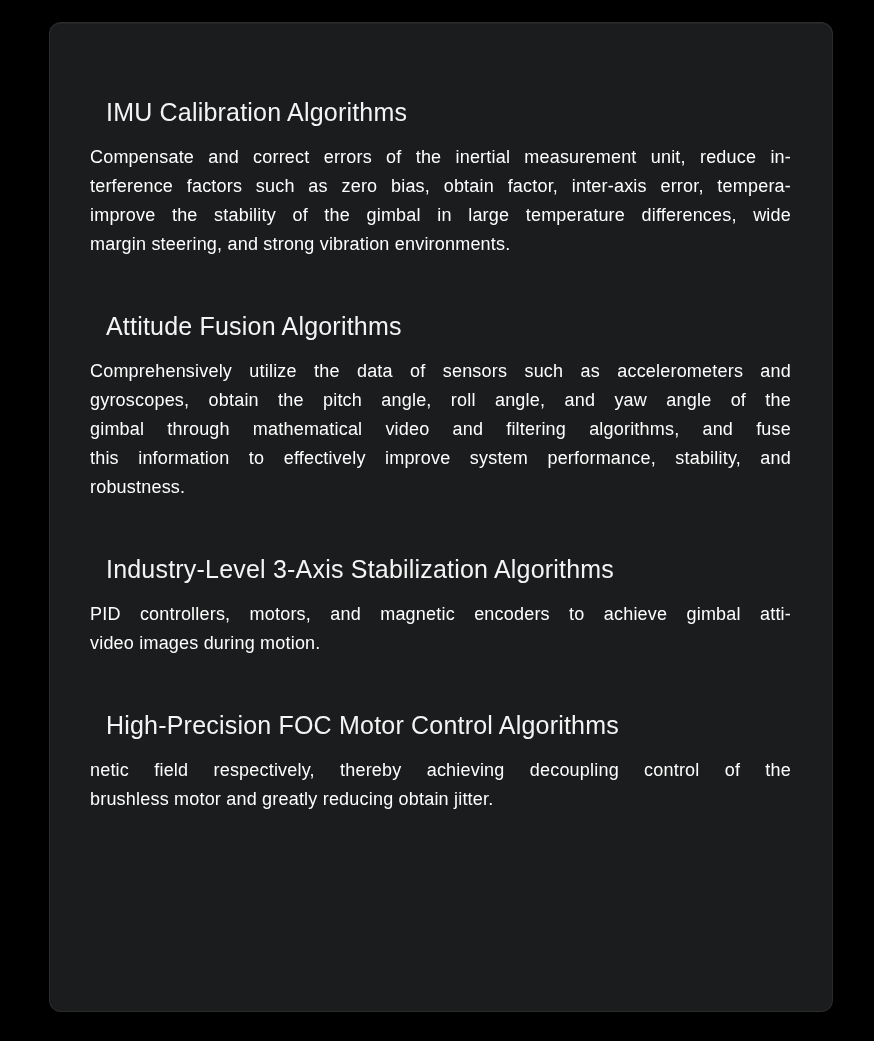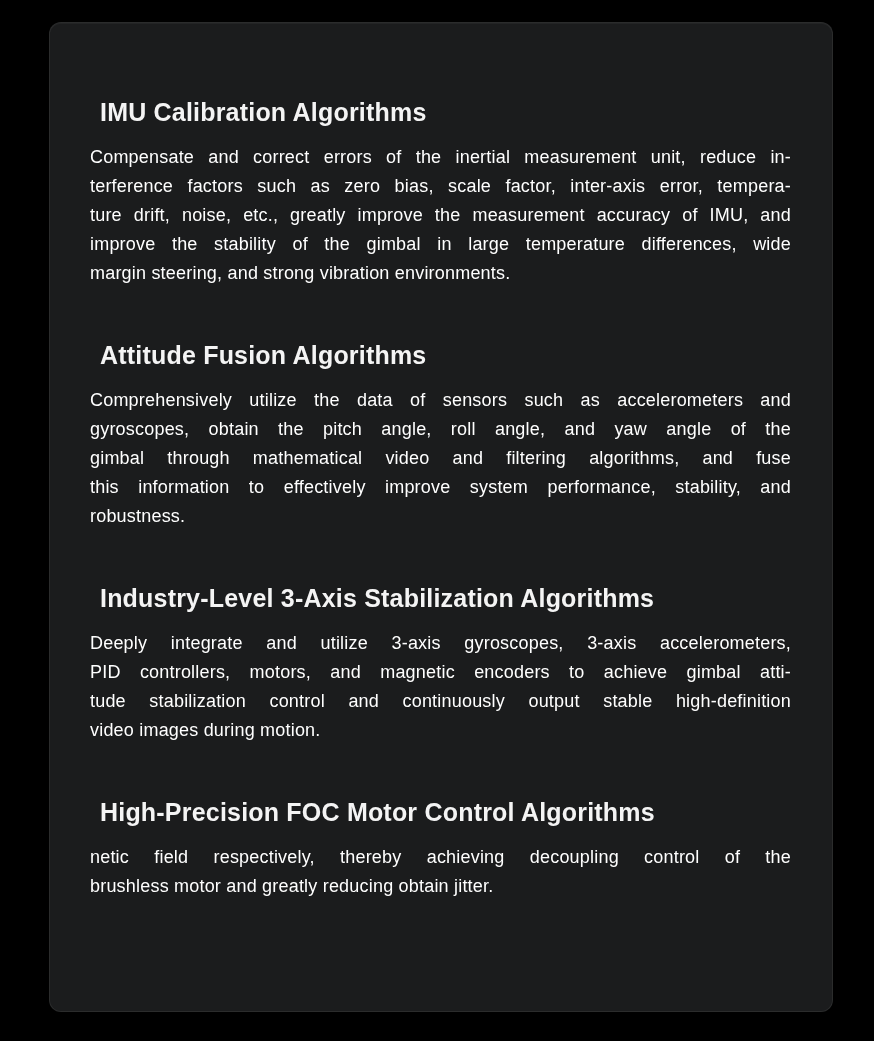--- a/index.html
+++ b/index.html
@@ -30,24 +30,24 @@
     padding: 74px 41px 0 40px;
     box-shadow: inset 0 1px 0 rgba(255,255,255,0.04);
   }
   .section {
     margin: 0 0 52px 0;
   }
   .section:last-child {
     margin-bottom: 0;
   }
   .section-heading {
-    margin: 0 0 16px 10px;
+    margin: 0 0 16px 16px;
     font-size: 25px;
     line-height: 30px;
-    font-weight: 700;
+    font-weight: 400;
     letter-spacing: 0.2px;
     color: #f4f4f4;
   }
   .section-body {
     margin: 0;
     font-size: 18px;
     line-height: 29px;
     letter-spacing: 0.2px;
     color: #ffffff;
     font-weight: 400;
@@ -65,44 +65,41 @@
 </head>
 <body>
 
 <div class="page">
   <div class="card">
 
     <div class="section">
       <h2 class="section-heading">IMU Calibration Algorithms</h2>
       <p class="section-body">
           <span class="body-line">Compensate and correct errors of the inertial measurement unit, reduce in-</span>
-          <span class="body-line">terference factors such as zero bias, scale factor, inter-axis error, tempera-</span>
-          <span class="body-line">ture drift, noise, etc., greatly improve the measurement accuracy of IMU, and</span>
+          <span class="body-line">terference factors such as zero bias, obtain factor, inter-axis error, tempera-</span>
           <span class="body-line">improve the stability of the gimbal in large temperature differences, wide</span>
           <span class="body-line last">margin steering, and strong vibration environments.</span>
         </p>
     </div>
 
     <div class="section">
       <h2 class="section-heading">Attitude Fusion Algorithms</h2>
       <p class="section-body">
           <span class="body-line">Comprehensively utilize the data of sensors such as accelerometers and</span>
           <span class="body-line">gyroscopes, obtain the pitch angle, roll angle, and yaw angle of the</span>
           <span class="body-line">gimbal through mathematical video and filtering algorithms, and fuse</span>
           <span class="body-line">this information to effectively improve system performance, stability, and</span>
           <span class="body-line last">robustness.</span>
         </p>
     </div>
 
     <div class="section">
       <h2 class="section-heading">Industry-Level 3-Axis Stabilization Algorithms</h2>
       <p class="section-body">
-          <span class="body-line">Deeply integrate and utilize 3-axis gyroscopes, 3-axis accelerometers,</span>
           <span class="body-line">PID controllers, motors, and magnetic encoders to achieve gimbal atti-</span>
-          <span class="body-line">tude stabilization control and continuously output stable high-definition</span>
           <span class="body-line last">video images during motion.</span>
         </p>
     </div>
 
     <div class="section">
       <h2 class="section-heading">High-Precision FOC Motor Control Algorithms</h2>
       <p class="section-body">
           <span class="body-line">netic field respectively, thereby achieving decoupling control of the</span>
           <span class="body-line last">brushless motor and greatly reducing obtain jitter.</span>
         </p>

